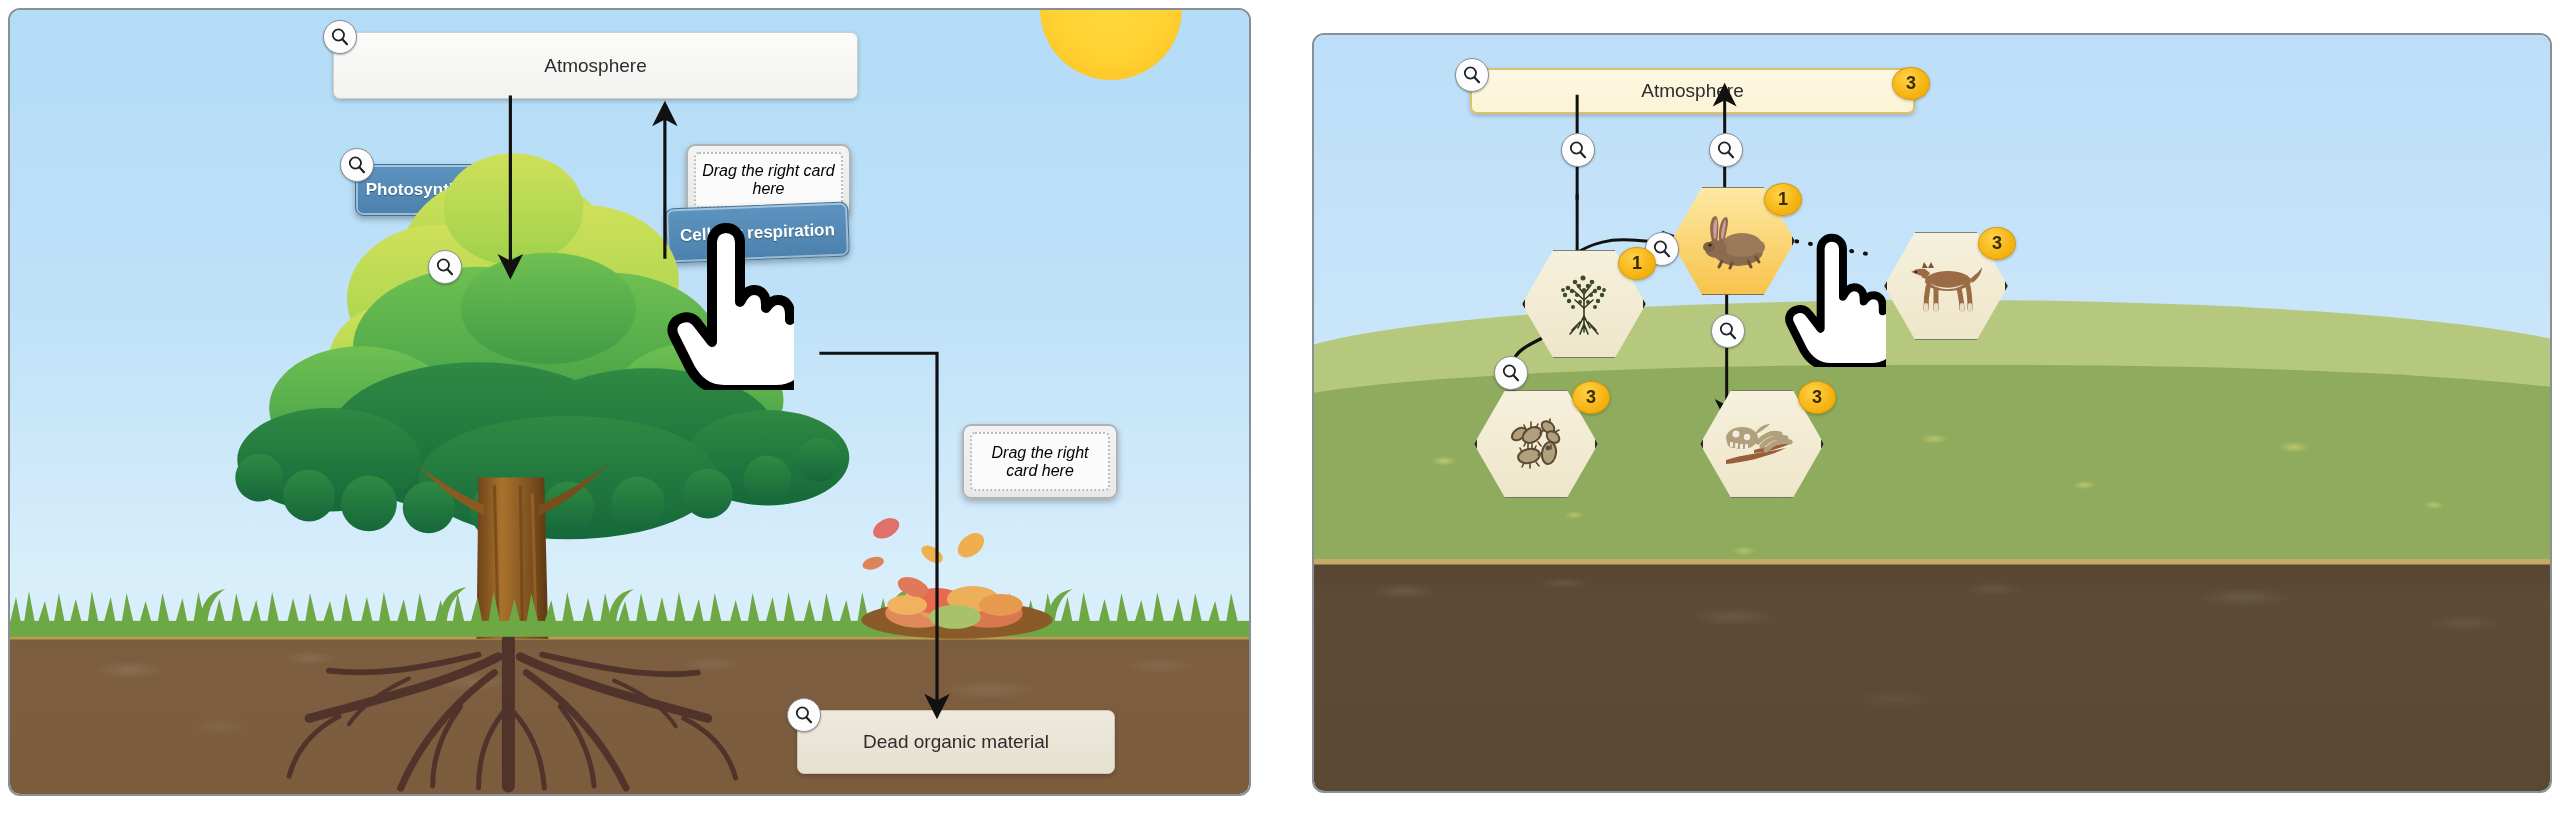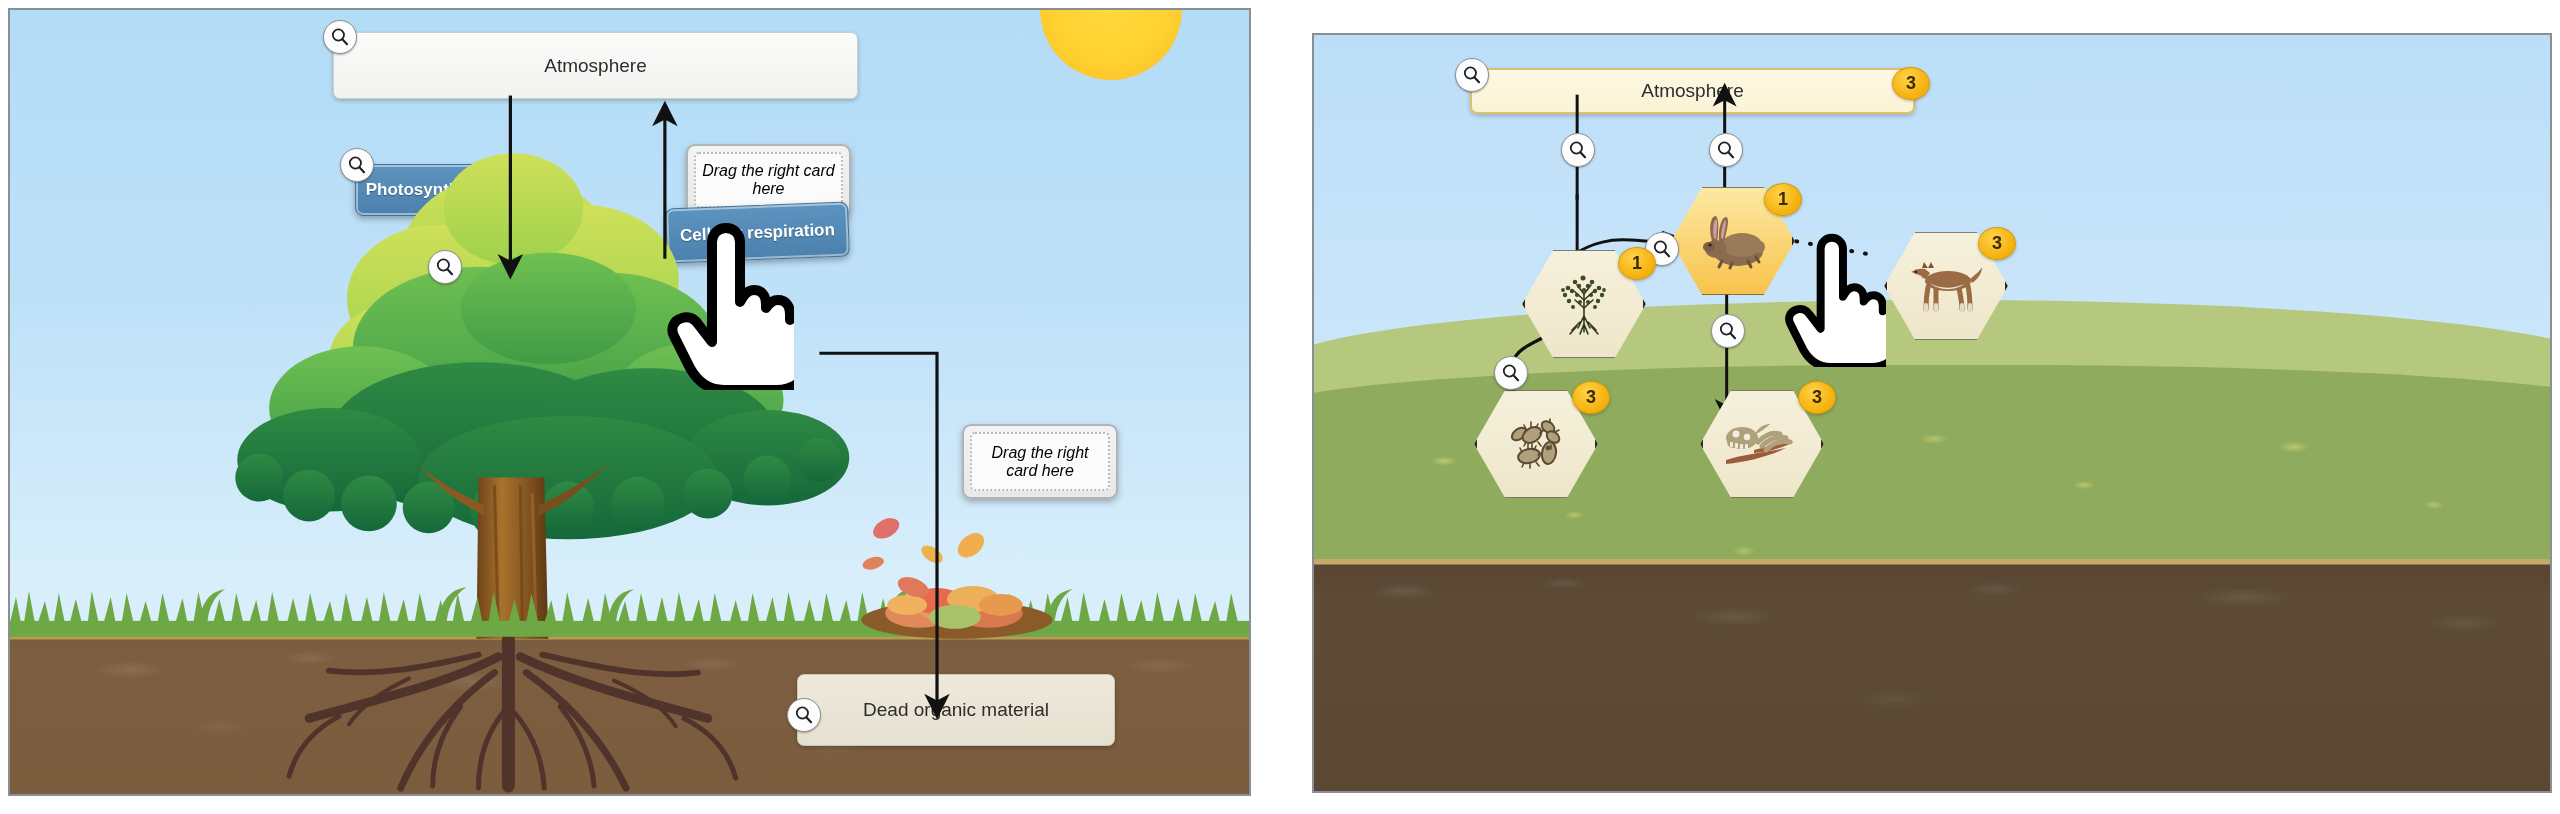--- a/index.html
+++ b/index.html
@@ -15,21 +15,21 @@
     background: #ffffff;
     display: flex;
     align-items: flex-start;
   }
 
   
   .panel {
     position: relative;
     overflow: hidden;
     border: 2px solid #8a8f96;
-    border-radius: 0;
+    border-radius: 12px;
   }
   #panel-left  { position:absolute; left: 8px;   top: 8px; width: 1243px; height: 788px; }
   #panel-right { position:absolute; left: 1312px; top: 33px; width: 1240px; height: 760px; }
 
   
   .sky-left {
     position: absolute; left:0; top:0; width:100%; height: 100%;
     background: linear-gradient(180deg,#b3dcf7 0%, #bfe1f8 38%, #d8eefb 72%, #e0f1fc 100%);
   }
   .sun {
@@ -388,21 +388,21 @@
     </div>
 
     <div class="card-blue" style="left:656px; top:195px; width:183px; height:55px; transform: rotate(-2.2deg);">
       <span>Cellular respiration</span>
     </div>
 
     <div class="dropzone" style="left:952px; top:414px; width:156px; height:75px;">
       <div class="dropzone-inner">Drag the right card here</div>
     </div>
 
-    <div class="node-box box-tan" style="left:787px; top:664px; width:318px; height:72px;">
+    <div class="node-box box-tan" style="left:787px; top:700px; width:318px; height:64px;">
       <span>Dead organic material</span>
     </div>
     <div class="mag" style="left:777px; top:688px;">
       <svg width="20" height="20" viewBox="0 0 20 20">
           <circle cx="8.4" cy="8" r="5.6" fill="none" stroke="#1f2327" stroke-width="1.8"></circle>
           <line x1="12.4" y1="12.2" x2="17" y2="17.2" stroke="#1f2327" stroke-width="2.2" stroke-linecap="round"></line>
         </svg>
     </div>
 
     <svg class="cursor-hand" style="left:656px; top:212px;" width="128" height="168" viewBox="0 0 64 84">

